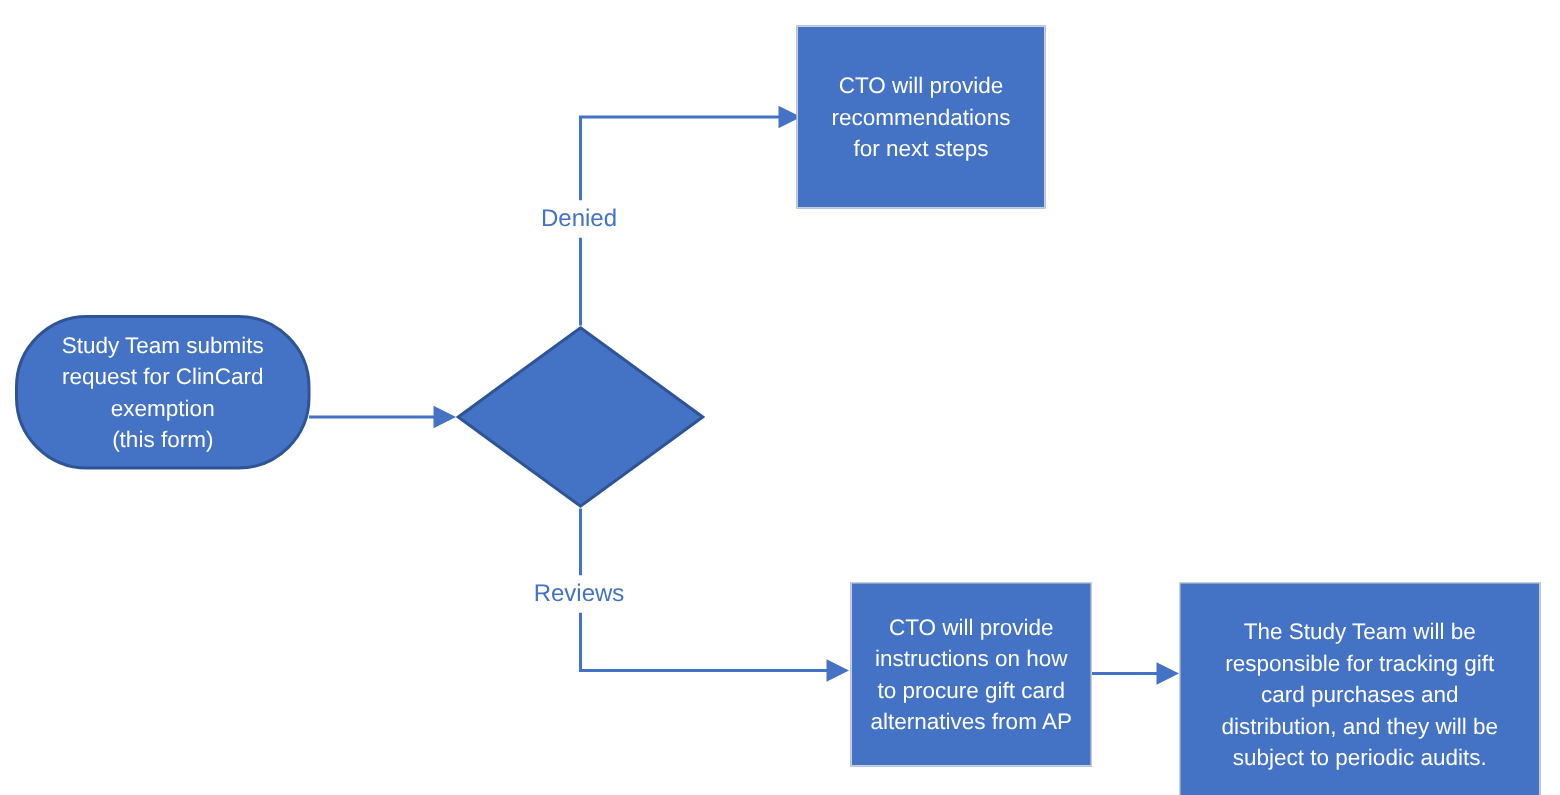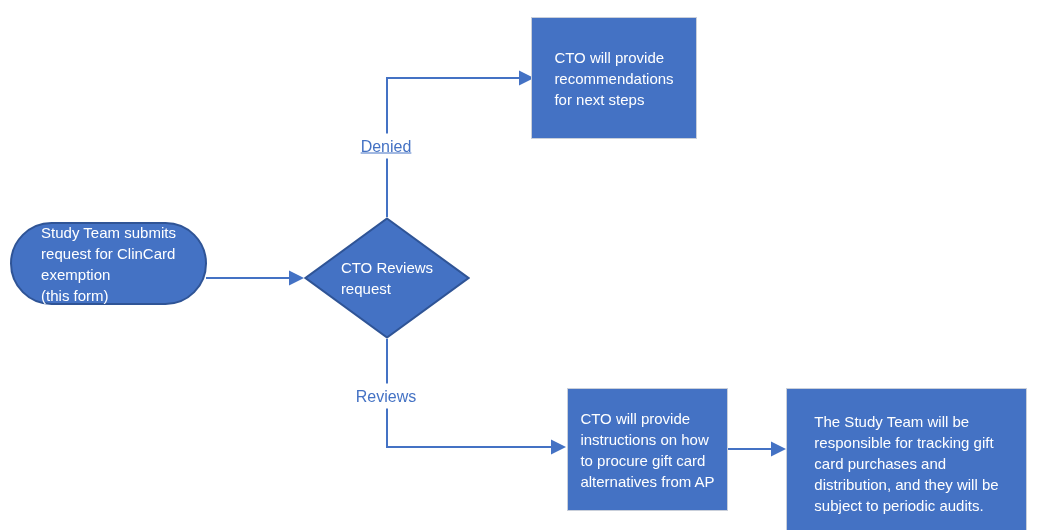--- a/index.html
+++ b/index.html
@@ -20,21 +20,21 @@
     overflow:hidden;
   }
   .connectors{position:absolute;left:0;top:0;width:1040px;height:530px;z-index:1;}
   .connectors .edge{stroke:var(--connector);stroke-width:2;fill:none;}
   .connectors .arrowhead{fill:var(--connector);stroke:none;}
   .node{
     position:absolute;z-index:2;
     display:flex;align-items:center;justify-content:center;
     box-sizing:border-box;
     color:var(--shape-text);
-    font-size:15px;line-height:21px;
+    font-size:15px;line-height:21px;text-align:center;
     white-space:pre-line;
   }
   .rect-node{
     background:var(--shape-fill);
     border:1px solid var(--box-border-light);
   }
   .terminator{
     background:var(--shape-fill);
     border:2px solid var(--shape-border-dark);
     border-radius:48px;
@@ -66,33 +66,31 @@
     <path class="edge" d="M 387 217 L 387 78 L 521 78"></path>
     <polygon class="arrowhead" points="534,78 519,70.5 519,85.5"></polygon>
 
     <path class="edge" d="M 387 339 L 387 447 L 553 447"></path>
     <polygon class="arrowhead" points="566,447 551,439.5 551,454.5"></polygon>
 
     <path class="edge" d="M 728 449 L 773 449"></path>
     <polygon class="arrowhead" points="786,449 771,441.5 771,456.5"></polygon>
   </svg>
 
-  <div class="node terminator" style="left:10px;top:222px;width:197px;height:83px;">
+  <div class="node terminator" style="left:10px;top:210px;width:197px;height:103px;">
     <span>Study Team submits
 request for ClinCard
 exemption
 (this form)</span>
   </div>
 
   <div class="node diamond-wrap" style="left:304px;top:217px;width:166px;height:122px;">
     <svg width="166" height="122" viewBox="0 0 166 122" xmlns="http://www.w3.org/2000/svg">
       <polygon class="diamond-shape" points="83,1.5 164.5,61 83,120.5 1.5,61"></polygon>
     </svg>
-    <span class="diamond-text">CTO Reviews
-request</span>
   </div>
 
   <div class="node rect-node" style="left:531px;top:17px;width:166px;height:122px;">
     <span>CTO will provide
 recommendations
 for next steps</span>
   </div>
 
   <div class="node rect-node" style="left:567px;top:388px;width:161px;height:123px;">
     <span>CTO will provide
@@ -102,16 +100,16 @@
   </div>
 
   <div class="node rect-node" style="left:786px;top:388px;width:241px;height:150px;">
     <span>The Study Team will be
 responsible for tracking gift
 card purchases and
 distribution, and they will be
 subject to periodic audits.</span>
   </div>
 
-  <span class="edge-label" style="left:386px;top:146px;text-decoration:underline;">Denied</span>
+  <span class="edge-label" style="left:386px;top:146px;">Denied</span>
   <span class="edge-label" style="left:386px;top:396px;">Reviews</span>
 
 </div>
 
 </body></html>

